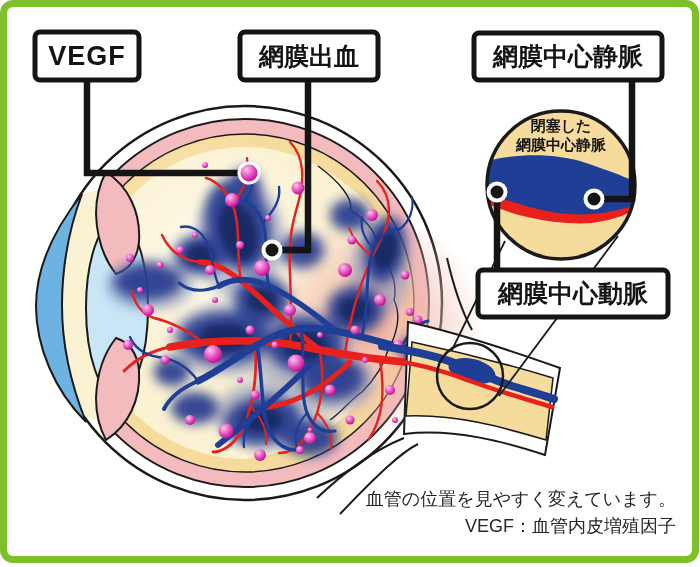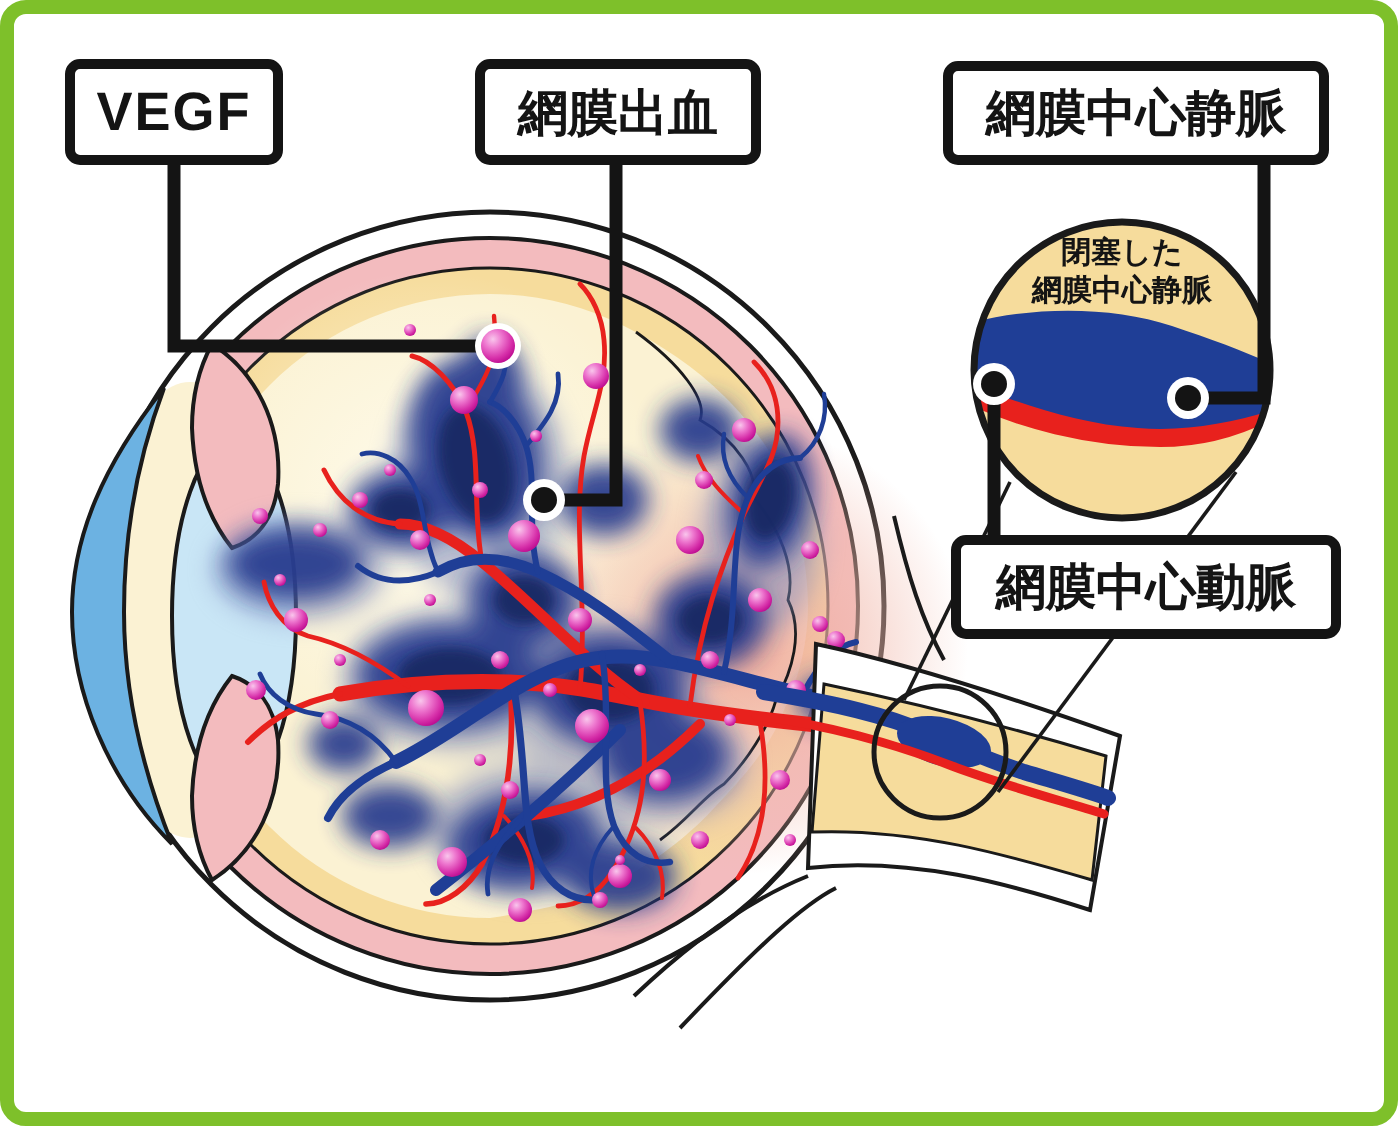--- a/index.html
+++ b/index.html
@@ -252,14 +252,16 @@
 
       <rect x="474" y="33" width="188" height="47" rx="5" class="label-box"></rect>
       <text x="568" y="65" class="label-text">網膜中心静脈</text>
 
       <rect x="478" y="270" width="190" height="47" rx="5" class="label-box"></rect>
       <text x="573" y="302" class="label-text">網膜中心動脈</text>
     </g>
   </svg>
 
   <div class="footnotes">
+    <div>血管の位置を見やすく変えています。</div>
+    <div>VEGF：血管内皮増殖因子</div>
   </div>
 </div>
 
 </body></html>

